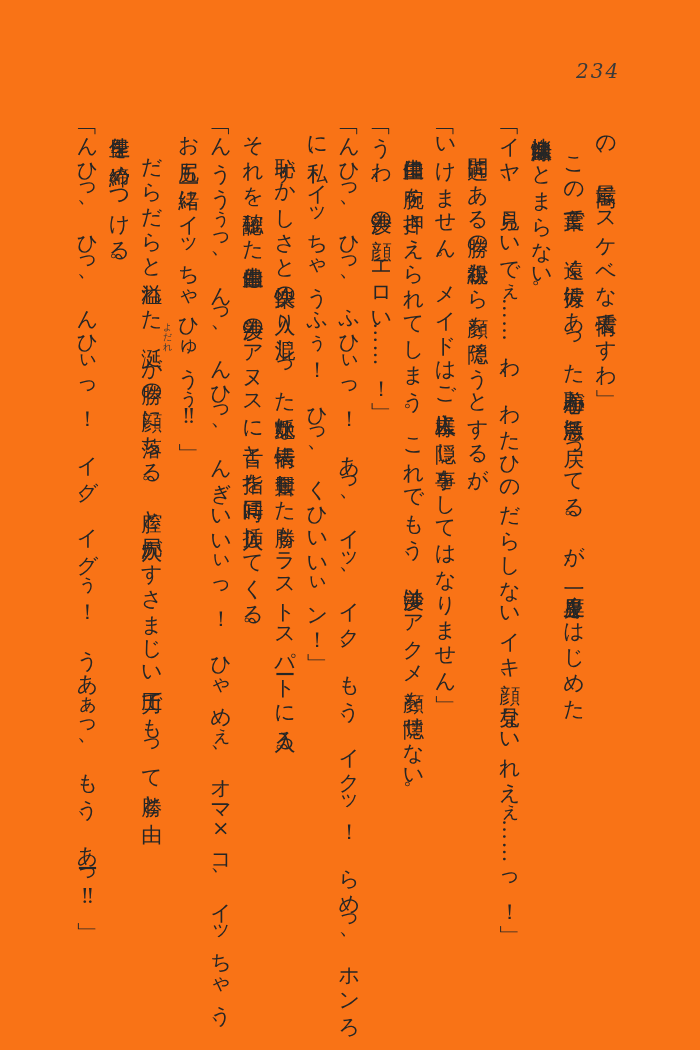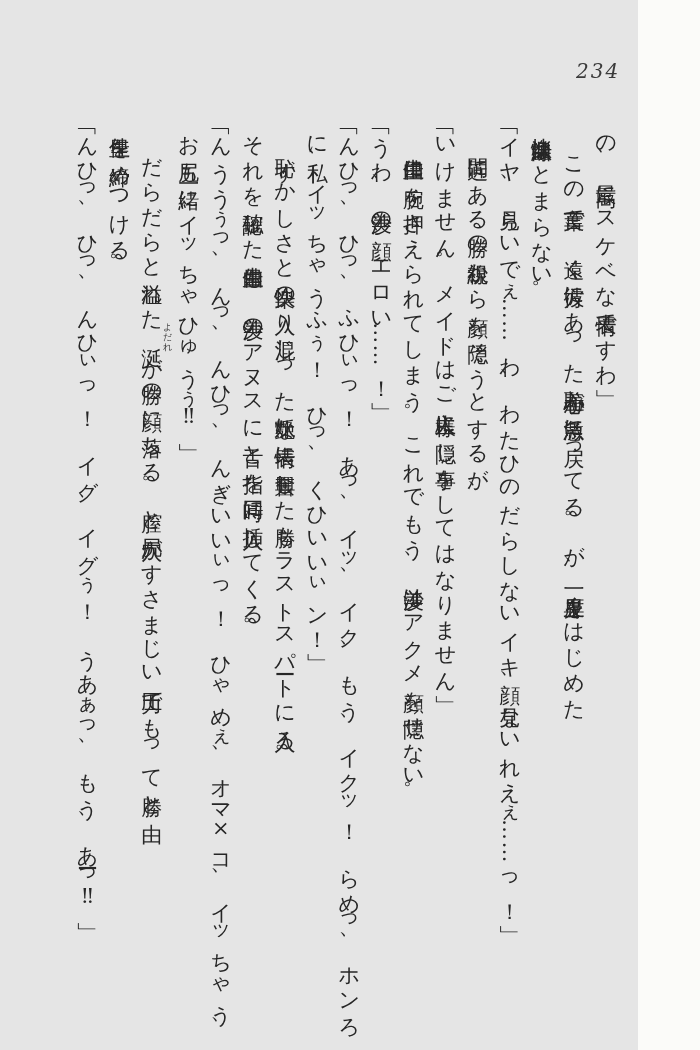--- a/index.html
+++ b/index.html
@@ -2,23 +2,23 @@
 <html><head>
 <meta charset="utf-8">
 <style>
   html, body {
     margin: 0;
     padding: 0;
     background: #fbfbf9;
   }
   .page {
     position: relative;
-    width: 638px;
+    width: 700px;
     height: 1050px;
-    background: #e5e5e5;
+    background: #f97316;
     overflow: hidden;
     font-family: "DejaVu Serif", "Liberation Serif", serif;
   }
   .page-number {
     position: absolute;
     top: 59px;
     left: 576px;
     font-size: 20px;
     font-style: italic;
     letter-spacing: 2px;

